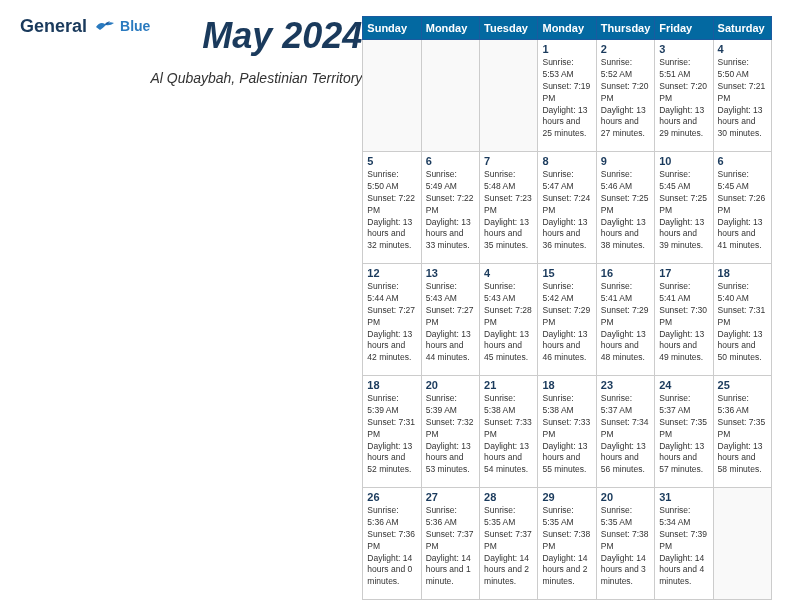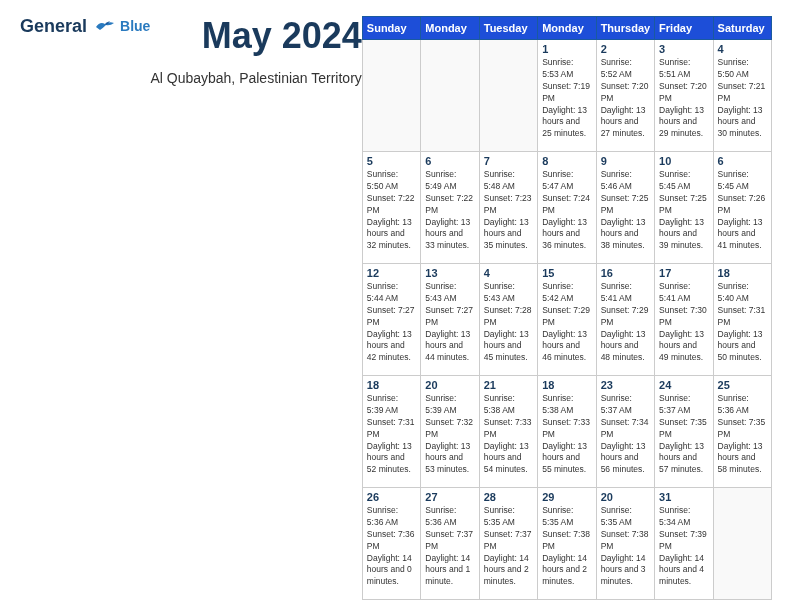--- a/index.html
+++ b/index.html
@@ -23,40 +23,41 @@
       align-items: flex-start;
       margin-bottom: 8px;
     }
     .logo {
       display: flex;
       flex-direction: column;
       align-items: flex-start;
     }
     .title-section {
       text-align: right;
+      font-style: italic;
     }
     .month-title {
       font-size: 36px;
       font-weight: bold;
       color: #1a3a5c;
       line-height: 1.1;
     }
     .location-title {
       font-size: 14px;
       color: #333;
       margin-top: 14px;
     }
     .calendar-table {
       width: 100%;
       border-collapse: collapse;
       flex: 1;
       table-layout: fixed;
     }
     .calendar-table th {
-      background-color: #1d4ed8;
+      background-color: #0369a1;
       color: #fff;
       font-size: 11px;
       font-weight: bold;
       padding: 5px 4px;
       text-align: left;
       border: 1px solid #1a5a9f;
     }
     .calendar-table td {
       vertical-align: top;
       border: 1px solid #ccc;

